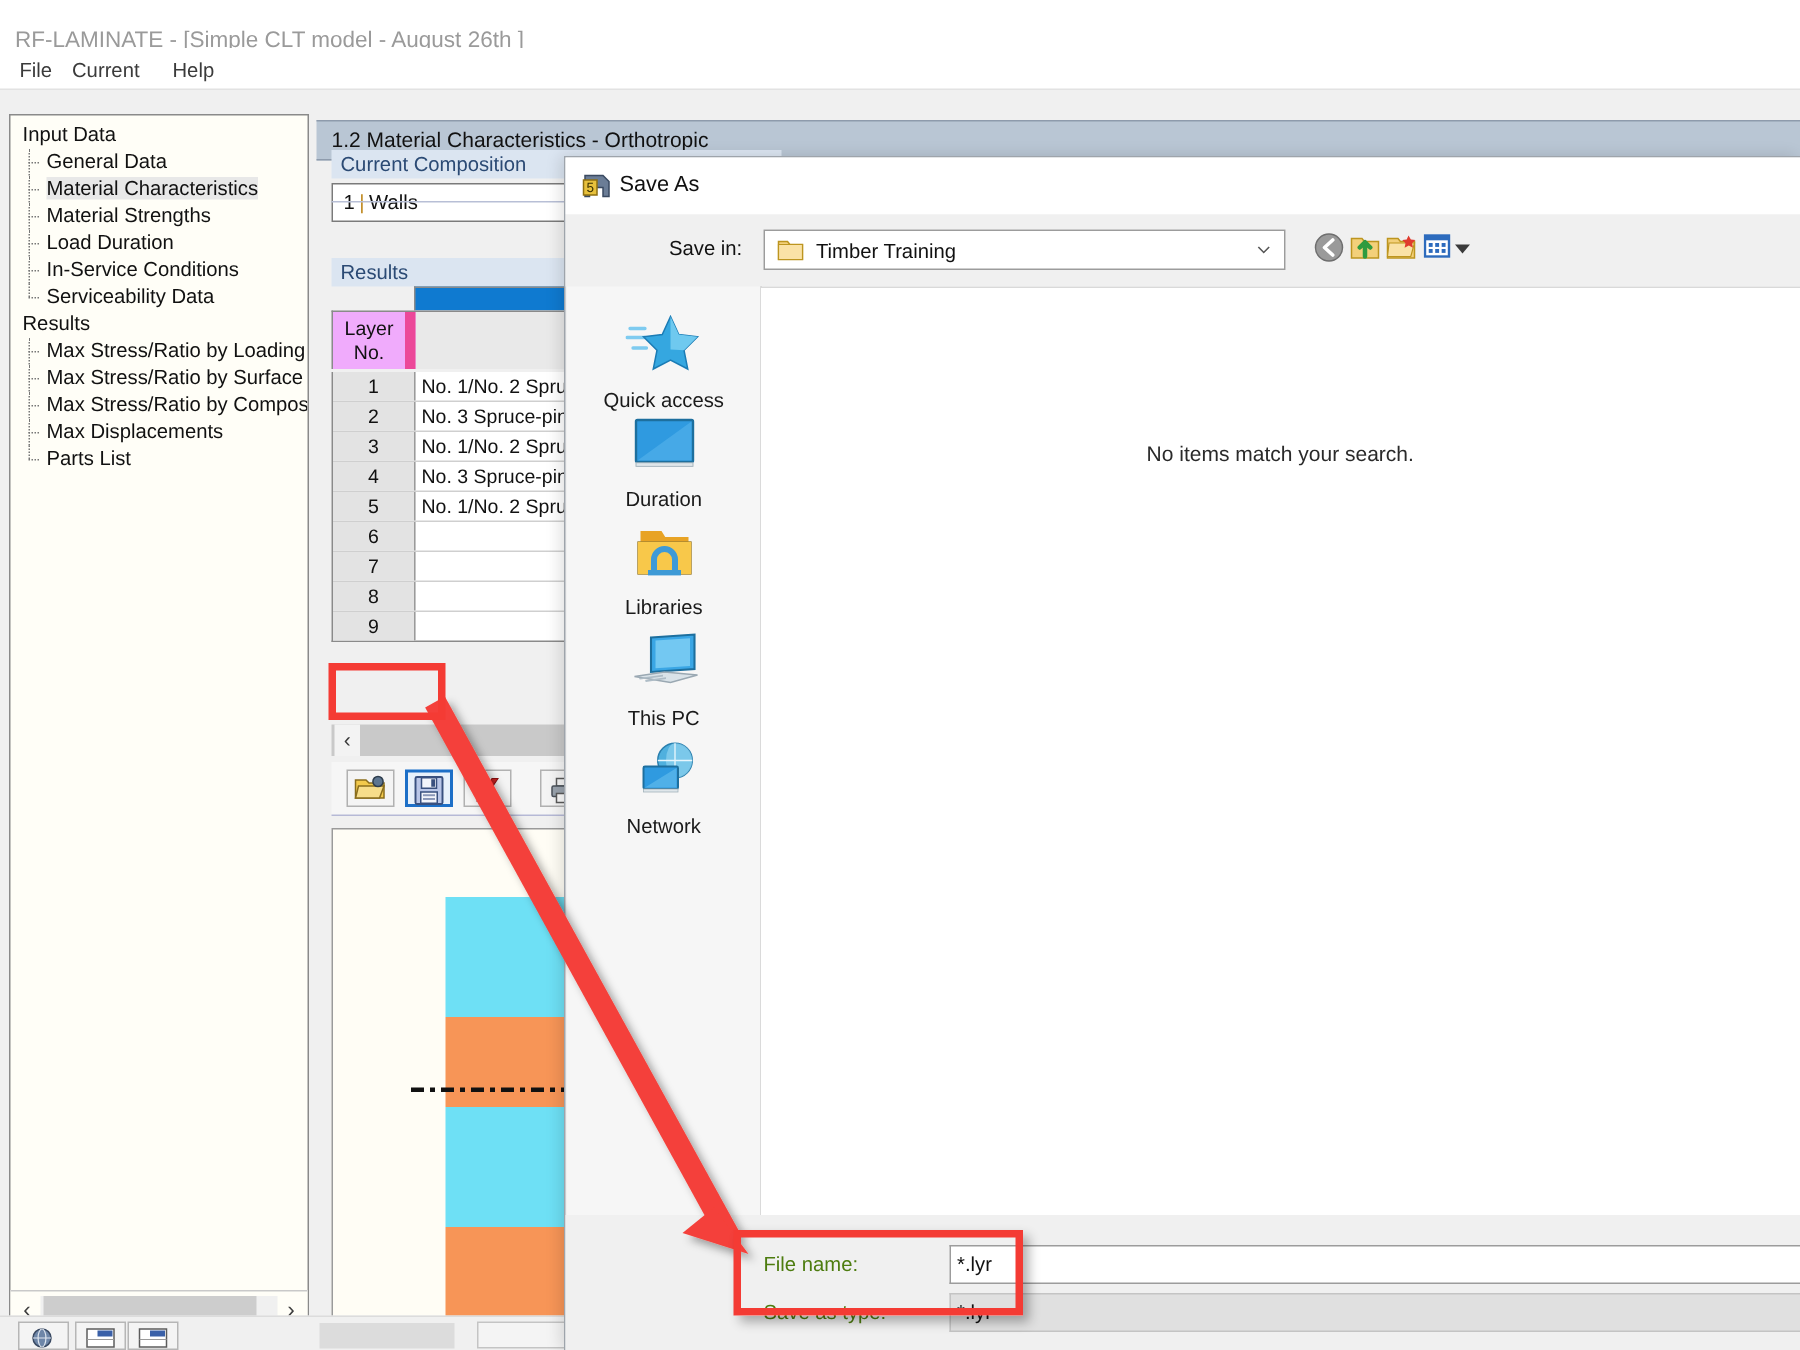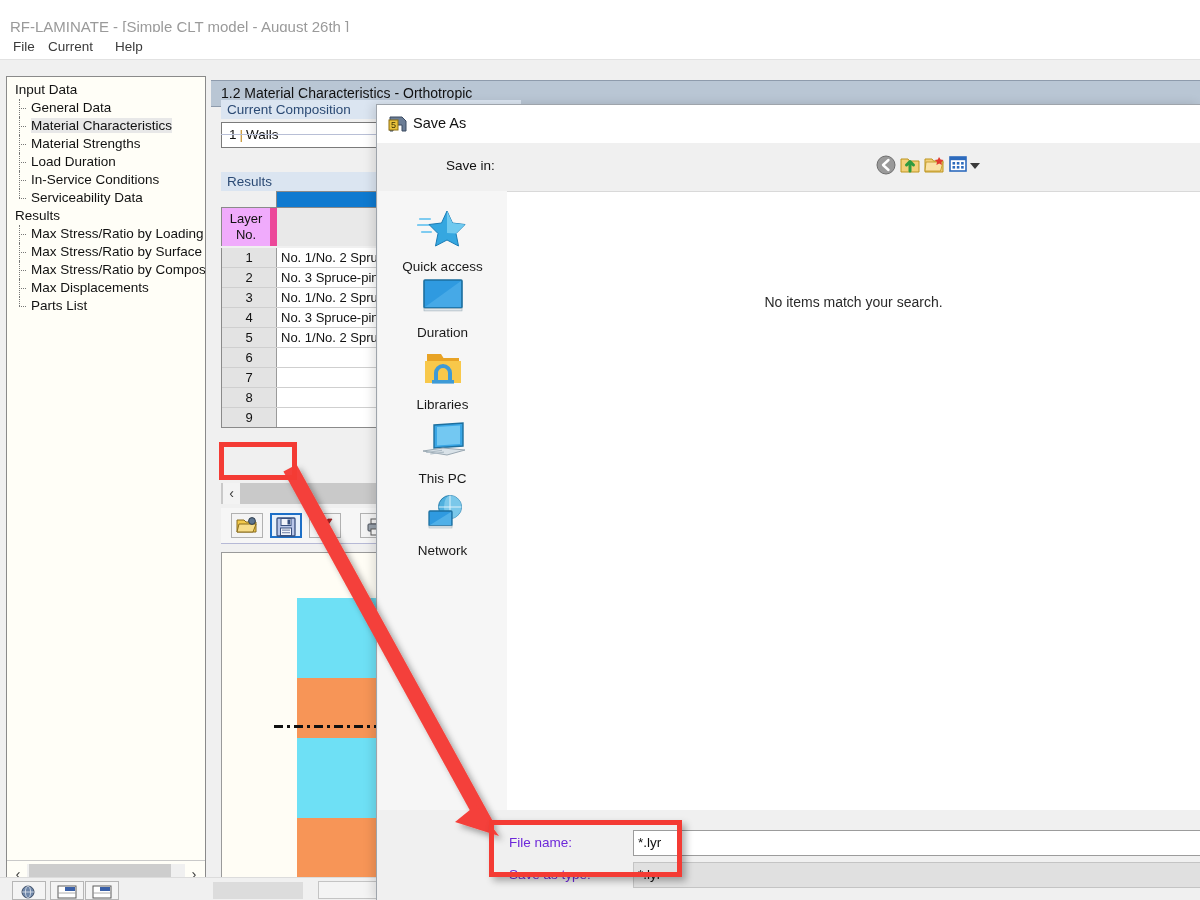--- a/index.html
+++ b/index.html
@@ -111,21 +111,21 @@
   #places{position:absolute;left:1px;top:86px;width:129px;bottom:90px;background:#f6f6f6;
           border-right:1px solid #737373;}
   .place{position:absolute;left:0;width:129px;text-align:center;cursor:pointer;}
   .place .cap{font-size:13.5px;color:#1a1a1a;margin-top:3px;}
   #filelist{position:absolute;left:130px;top:86px;right:0;bottom:90px;background:#fff;
             border-top:1px solid #d9d9d9;}
   #emptymsg{position:absolute;left:0;right:0;top:102px;text-align:center;font-size:14px;color:#2a2a2a;}
 
   #dlgbottom{position:absolute;left:0;right:0;bottom:0;height:90px;background:#f0f0f0;}
   .frow{position:absolute;left:0;right:0;height:28px;}
-  .frow .flab{position:absolute;left:132px;top:5px;font-size:13.5px;color:#6d28d9;}
+  .frow .flab{position:absolute;left:132px;top:5px;font-size:13.5px;color:#4d7c0f;}
   .fname{position:absolute;left:256px;right:0;top:0;height:26px;background:#fff;
          border:1px solid #9c9c9c;border-right:none;box-sizing:border-box;
          font-size:13.5px;color:#111;line-height:24px;padding-left:4px;}
   .ftype{position:absolute;left:256px;right:0;top:0;height:26px;background:#e0e0e0;
          border:1px solid #c4c4c4;border-right:none;box-sizing:border-box;
          font-size:13.5px;color:#111;line-height:24px;padding-left:4px;}
 
   
   #overlay{position:absolute;left:0;top:0;width:1200px;height:900px;pointer-events:none;}
   .hlbox{position:absolute;border:5px solid #f43b34;box-sizing:border-box;}
@@ -314,20 +314,30 @@
     <svg class="ic" width="21" height="20" viewBox="0 0 21 20">
       <path d="M3 3 h12 l4 4 v10 h-4 v-6 H6 v6 H3 Z" fill="#6b7d96" stroke="#3a4a61" stroke-width="1"></path>
       <rect x="2" y="6" width="9" height="10" fill="#e8c13c" stroke="#8e6f10" stroke-width="1"></rect>
       <text x="4" y="14" font-size="9" font-family="Liberation Sans, sans-serif" fill="#3a3000">5</text>
     </svg>
     <div class="t">Save As</div>
   </div>
 
   <div id="savein">
     <div class="lab">Save in:</div>
+    <div id="combo">
+      <svg class="fic" width="18" height="17" viewBox="0 0 18 17">
+        <path d="M1 3 h6 l1.6 2 H17 v10 H1 Z" fill="#f3d07a" stroke="#bd951f" stroke-width="1"></path>
+        <path d="M1 5 h16 v10 H1 Z" fill="#fae2a6" stroke="#bd951f" stroke-width=".8"></path>
+      </svg>
+      <div class="txt">Timber Training</div>
+      <svg class="chev" viewBox="0 0 10 10">
+        <path d="M1 3 L5 7 L9 3" fill="none" stroke="#555" stroke-width="1.2"></path>
+      </svg>
+    </div>
 
     <div class="tbico" style="left:498px">
       <svg width="22" height="22" viewBox="0 0 22 22">
         <circle cx="11" cy="11" r="9" fill="#9a9a9a" stroke="#6e6e6e" stroke-width="1"></circle>
         <path d="M13.5 6 L8 11 L13.5 16" fill="none" stroke="#fff" stroke-width="2.4" stroke-linecap="round" stroke-linejoin="round"></path>
       </svg>
     </div>
     <div class="tbico" style="left:522px">
       <svg width="22" height="22" viewBox="0 0 22 22">
         <path d="M2 5 h7 l1.6 2 H20 v11 H2 Z" fill="#f3d07a" stroke="#bd951f" stroke-width="1"></path>

